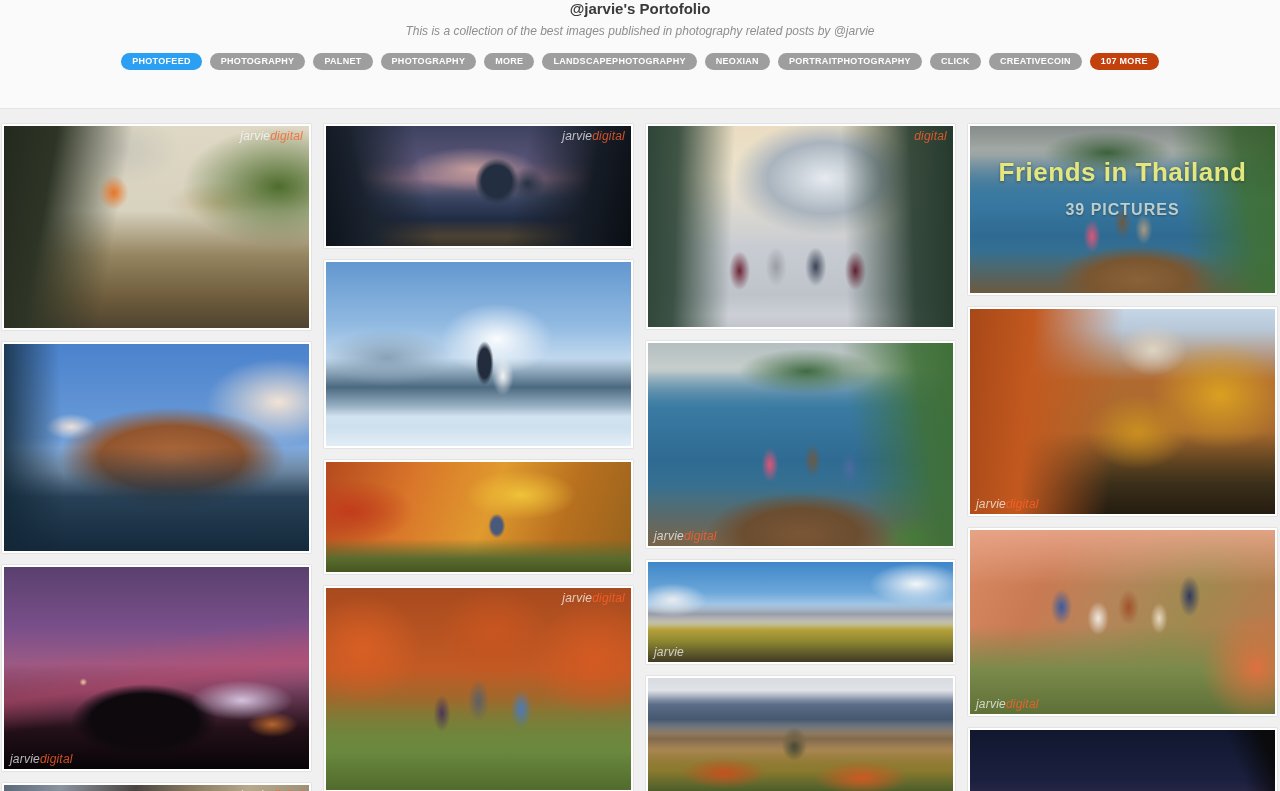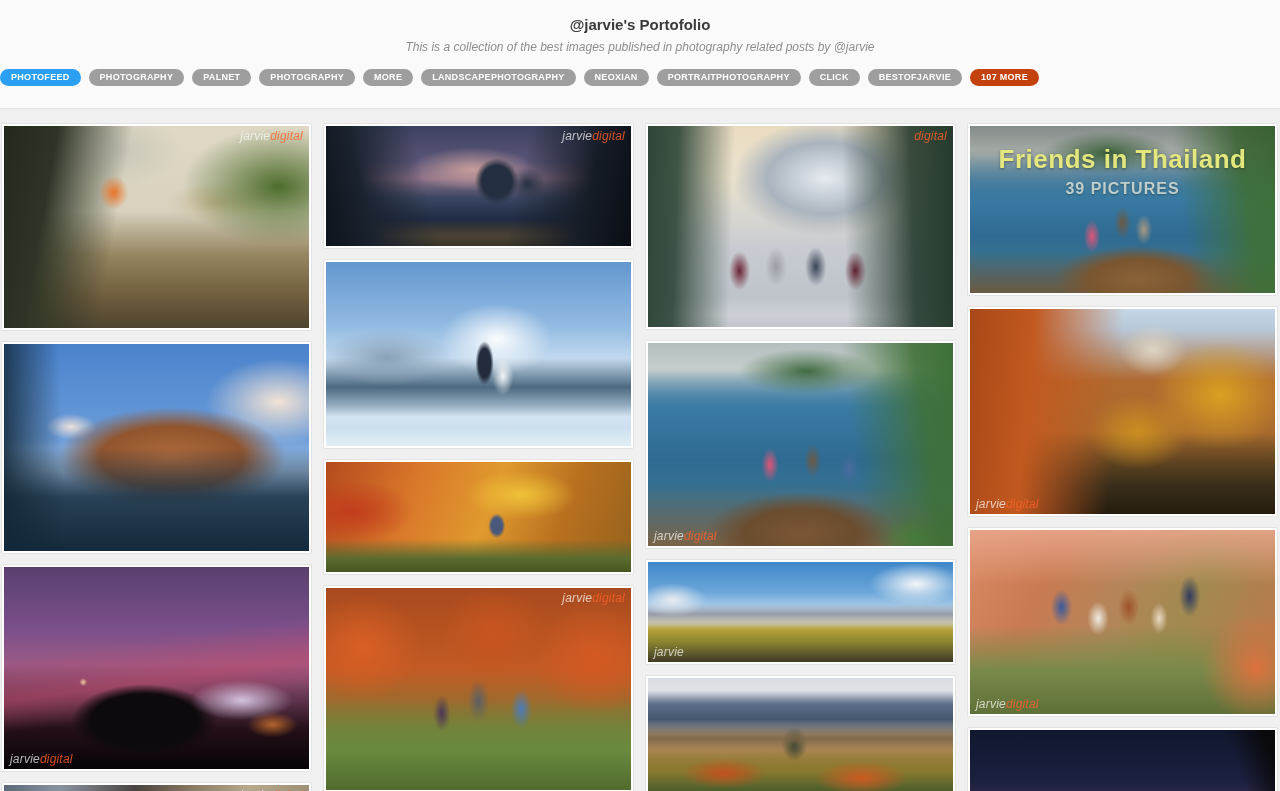--- a/index.html
+++ b/index.html
@@ -5,25 +5,25 @@
   html,body{margin:0;padding:0;}
   body{
     width:1280px;height:791px;overflow:hidden;
     background:#f0f0f1;
     font-family:"Liberation Sans",sans-serif;
     -webkit-font-smoothing:antialiased;
   }
   
   .header{
     background:#fafafa;border-bottom:1px solid #e3e3e3;
-    text-align:center;height:109px;box-sizing:border-box;padding-top:16px;
+    text-align:center;height:109px;box-sizing:border-box;
   }
   .page-title{font-size:15px;font-weight:bold;color:#3a3a3a;margin:0 0 7px;}
   .page-subtitle{font-size:12px;color:#8e8e8e;margin:0 0 15px;font-style:italic;}
-  .tagbar{display:flex;gap:8px;}
+  .tagbar{display:flex;justify-content:center;gap:8px;}
   .pill{
     border:none;outline:none;cursor:pointer;
     font-family:"Liberation Sans",sans-serif;
     font-size:9px;font-weight:bold;letter-spacing:.3px;line-height:1;
     color:#fff;background:#9e9e9e;
     padding:4px 11px;border-radius:9px;white-space:nowrap;
   }
   .pill-selected{background:#2b9ff2;}
   .pill-more{background:#c2410c;}
   
@@ -34,21 +34,21 @@
     border:2px solid #fff;box-shadow:0 0 1px rgba(0,0,0,.3);
     background-color:#777;overflow:hidden;
   }
   .wm{position:absolute;font-size:12px;line-height:1;letter-spacing:.2px;white-space:nowrap;font-style:italic;}
   .wm-tr{top:4px;right:6px;}
   .wm-bl{bottom:4px;left:6px;}
   .wm .wm-a{color:rgba(255,255,255,.7);}
   .wm .wm-b{color:rgba(255,96,42,.8);}
   .cover-overlay{position:absolute;left:0;top:11%;width:100%;text-align:center;}
   .cover-title{
-    font-size:26px;font-weight:bold;color:#e4e77d;margin:0;
+    font-size:26px;font-weight:bold;color:#e4e77d;margin:13px;
     text-shadow:0 1px 3px rgba(20,30,20,.45);letter-spacing:.5px;
   }
   .cover-count{
     font-size:16px;font-weight:bold;color:rgba(225,232,225,.8);
     letter-spacing:1px;margin-top:5px;text-shadow:0 1px 2px rgba(20,30,20,.4);
   }
 </style>
 </head>
 <body>
 
@@ -58,21 +58,21 @@
   <div class="tagbar">
       <button class="pill pill-selected">PHOTOFEED</button>
       <button class="pill">PHOTOGRAPHY</button>
       <button class="pill">PALNET</button>
       <button class="pill">PHOTOGRAPHY</button>
       <button class="pill">MORE</button>
       <button class="pill">LANDSCAPEPHOTOGRAPHY</button>
       <button class="pill">NEOXIAN</button>
       <button class="pill">PORTRAITPHOTOGRAPHY</button>
       <button class="pill">CLICK</button>
-      <button class="pill">BESTOFJARVIE</button>
+      <button class="pill">CREATIVECOIN</button>
       <button class="pill pill-more">107 MORE</button>
     </div>
 </div>
 
 <div class="gallery">
     <div class="col">
       <figure class="tile" title="boat ride on Bangkok khlong canal with city towers" style="height: 206px; background: radial-gradient(8% 14% at 36% 33%, rgb(232, 118, 42) 0%, rgba(232, 118, 42, 0) 60%), linear-gradient(100deg, rgb(35, 41, 30) 0%, rgb(46, 53, 38) 16%, rgba(46, 53, 38, 0) 38%), radial-gradient(40% 34% at 12% 10%, rgb(214, 210, 198) 0%, rgba(214, 210, 198, 0) 70%), radial-gradient(28% 26% at 38% 12%, rgb(201, 198, 186) 0%, rgba(201, 198, 186, 0) 70%), radial-gradient(45% 42% at 90% 30%, rgb(78, 109, 44) 0%, rgba(78, 109, 44, 0) 70%), radial-gradient(26% 16% at 70% 38%, rgb(203, 185, 150) 0%, rgba(203, 185, 150, 0) 65%), linear-gradient(rgba(0, 0, 0, 0) 42%, rgba(138, 120, 80, 0.85) 64%, rgb(110, 92, 60) 85%, rgb(78, 68, 48) 100%), linear-gradient(rgb(222, 216, 196) 0%, rgb(207, 202, 184) 100%);">
         <span class="wm wm-tr"><span class="wm-a">jarvie</span><span class="wm-b">digital</span></span>
       </figure>
       <figure class="tile" title="sunlit rocky mountain with snowy pines and blue sky" style="height: 211px; background: linear-gradient(88deg, rgba(18, 40, 56, 0.9) 0%, rgba(18, 40, 56, 0) 20%), linear-gradient(rgba(20, 40, 58, 0) 50%, rgba(28, 52, 72, 0.9) 74%, rgb(20, 41, 60) 100%), radial-gradient(52% 34% at 55% 55%, rgb(176, 106, 60) 0%, rgb(145, 85, 46) 45%, rgba(145, 85, 46, 0) 72%), radial-gradient(34% 30% at 90% 28%, rgb(242, 227, 213) 0%, rgba(242, 227, 213, 0) 70%), radial-gradient(12% 9% at 22% 40%, rgb(236, 223, 216) 0%, rgba(236, 223, 216, 0) 70%), linear-gradient(rgb(74, 130, 204) 0%, rgb(107, 156, 217) 45%, rgb(168, 196, 228) 62%, rgb(138, 168, 200) 100%);"></figure>

